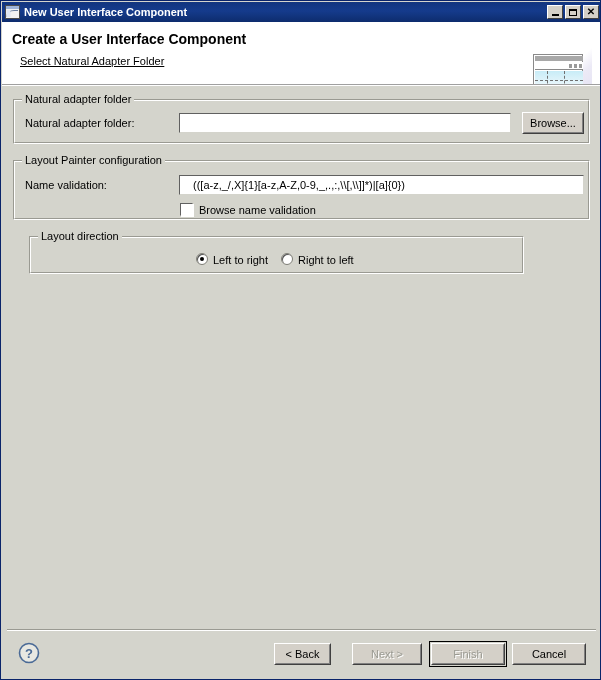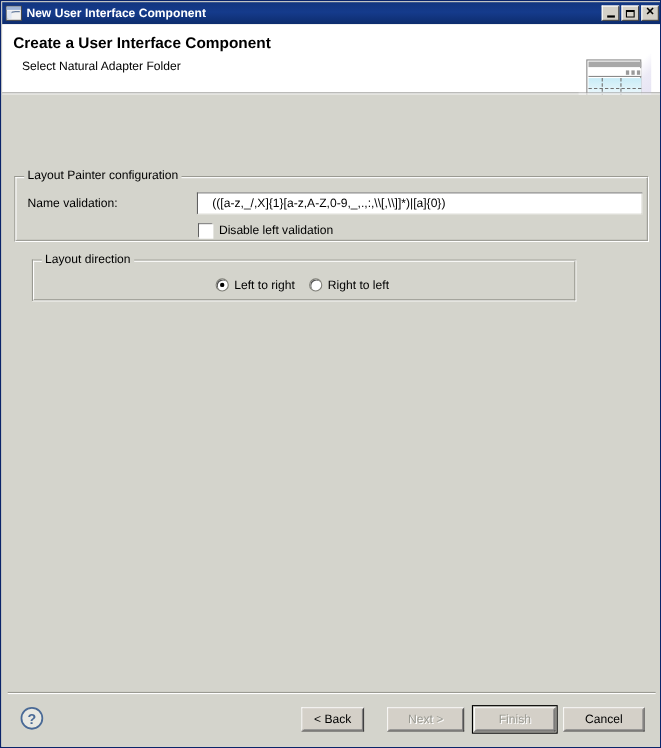--- a/index.html
+++ b/index.html
@@ -106,20 +106,21 @@
     font-weight: bold;
     color: #000;
     white-space: nowrap;
   }
   .header-sub {
     position: absolute;
     left: 18px; top: 33px;
     font-size: 11px;
     color: #000;
     white-space: nowrap;
+    text-decoration: underline;
   }
   .header-sep {
     position: absolute;
     left: 1px; top: 83px;
     width: 599px; height: 2px;
     border-top: 1px solid #a0a0a0;
     border-bottom: 1px solid #ffffff;
     box-sizing: border-box;
     background: transparent;
   }
@@ -393,35 +394,50 @@
         <div class="dash-h" style="left:1px; top:33px; width:48px;"></div>
         <div class="dash-v" style="left:13px; top:16px; height:22px;"></div>
         <div class="dash-v" style="left:30px; top:16px; height:22px;"></div>
       </div>
     </div>
   </div>
   <div class="header-sep"></div>
 
   <div class="body">
 
+    <div class="group" style="left:11px; top:13px; width:577px; height:45px;">
+      <div class="group-inner"></div>
+      <div class="group-legend">Natural adapter folder</div>
+
+      <div class="field-label" style="left:11px; top:17px;">Natural adapter folder:</div>
+
+      <div class="textfield-outer" style="left:165px; top:13px; width:332px; height:20px;">
+        <div class="textfield" style="left:0; top:0; width:330px; height:18px; border:0;" title=""></div>
+      </div>
+
+      <div class="btn" style="left:508px; top:12px; width:62px; height:22px;">
+        <div class="btn-in"></div>
+        <span>Browse...</span>
+      </div>
+    </div>
 
     <div class="group" style="left:11px; top:74px; width:577px; height:60px;">
       <div class="group-inner"></div>
       <div class="group-legend">Layout Painter configuration</div>
 
       <div class="field-label" style="left:11px; top:18px;">Name validation:</div>
 
       <div class="textfield-outer" style="left:165px; top:14px; width:405px; height:20px;">
         <div class="textfield" style="left:0; top:0; width:403px; height:18px; border:0;">(([a-z,_/,X]{1}[a-z,A-Z,0-9,_,.,:,\\[,\\]]*)|[a]{0})</div>
       </div>
 
       <div class="checkbox-outer" style="left:166px; top:42px;">
         <div class="checkbox" style="left:0; top:0; border:0;"></div>
       </div>
-      <div class="cb-label" style="left:185px; top:43px;">Disable left validation</div>
+      <div class="cb-label" style="left:185px; top:43px;">Browse name validation</div>
     </div>
 
     <div class="group" style="left:11px; top:150px; width:495px; height:38px;margin-left:16px;">
       <div class="group-inner"></div>
       <div class="group-legend">Layout direction</div>
 
       <div class="radio" style="left:166px; top:16px;">
         <div class="radio-dot"></div>
       </div>
       <div class="radio-label" style="left:183px; top:17px;">Left to right</div>

